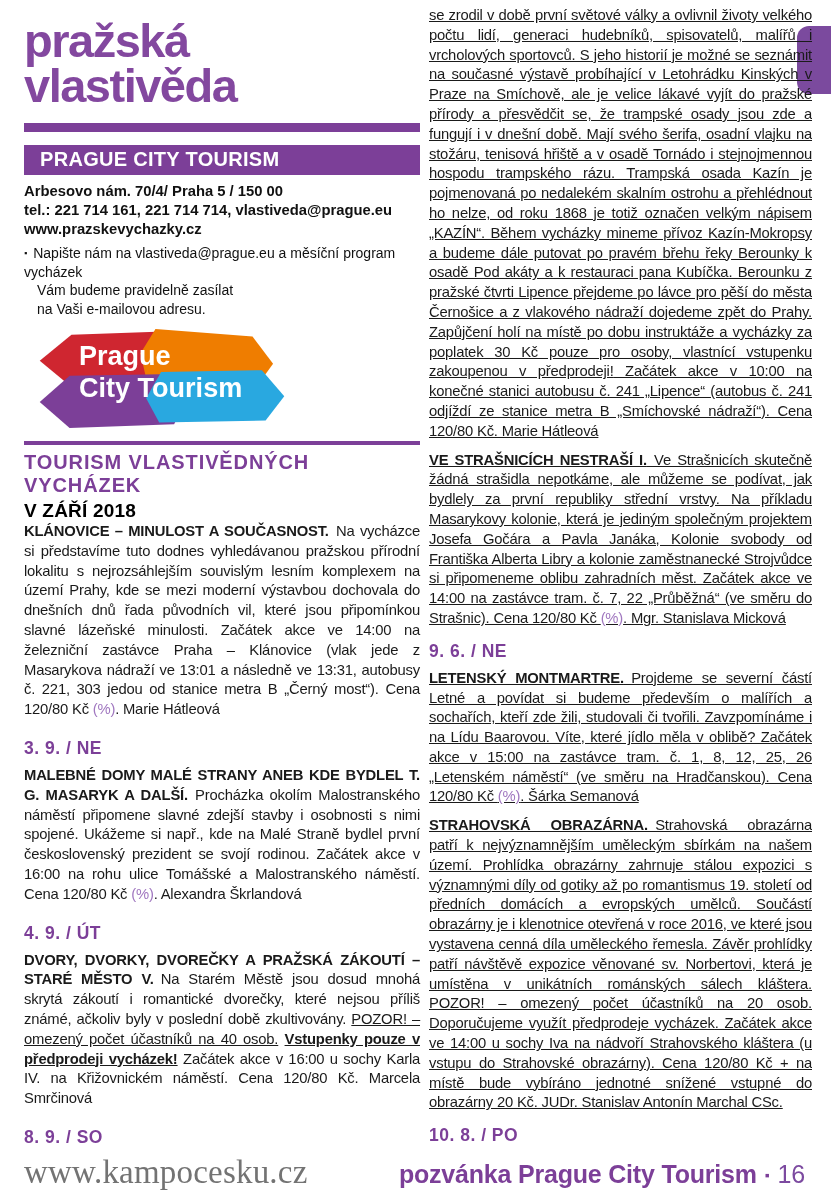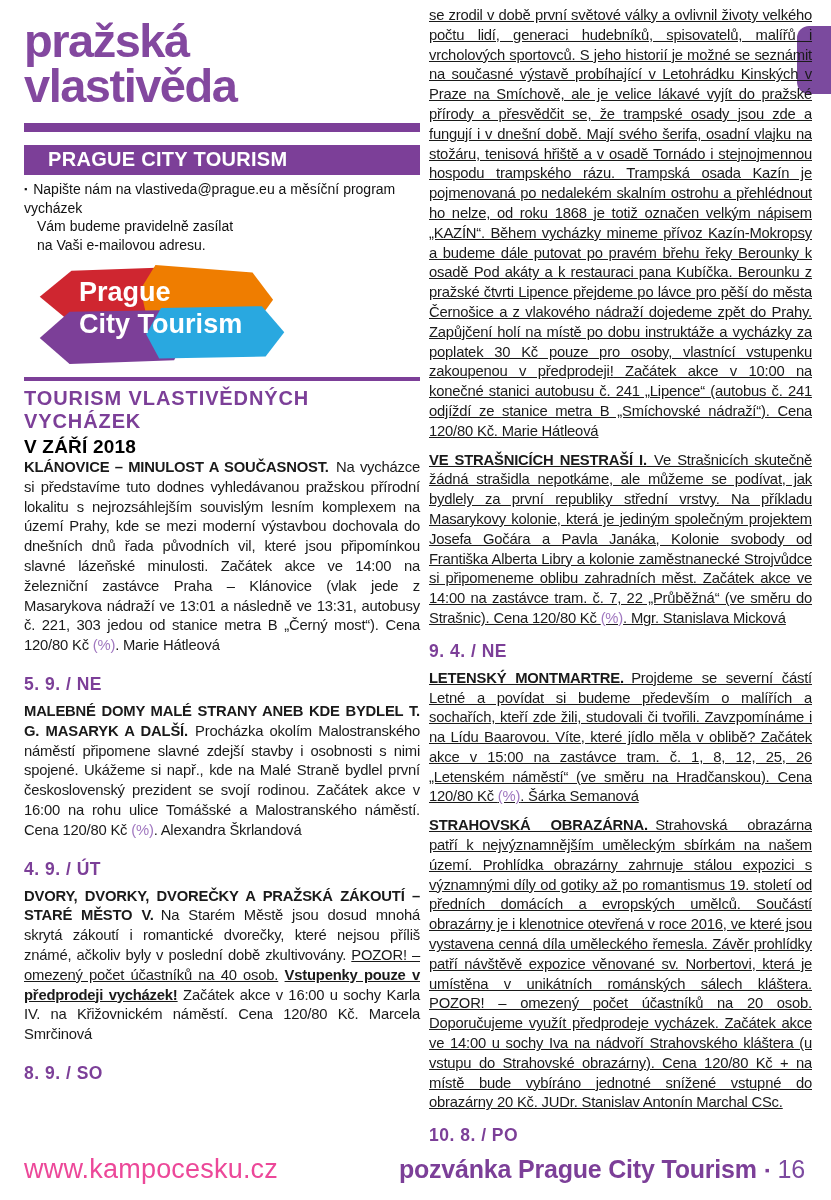--- a/index.html
+++ b/index.html
@@ -6,42 +6,42 @@
   body{
     width:831px;height:1200px;position:relative;background:#ffffff;
     font-family:"Liberation Sans",sans-serif;color:#1a1a1a;overflow:hidden;
   }
   .col{position:absolute;}
   .col-left{left:24px;top:18px;width:396px;}
   .col-right{left:429px;top:6px;width:383px;height:1142px;overflow:hidden;}
 
   .big-title{font-weight:bold;font-size:47px;line-height:45px;color:#83489f;letter-spacing:-1.5px;}
   .rule-thick{height:9px;background:#7c3f98;margin-top:15px;}
-  .banner{margin-top:13px;background:#7c3f98;color:#fff;font-weight:bold;font-size:20px;padding:3px 24px 4px;letter-spacing:.3px;}
+  .banner{margin-top:13px;background:#7c3f98;color:#fff;font-weight:bold;font-size:20px;padding:3px 16px 4px;letter-spacing:.3px;}
   .addr{margin-top:7px;font-weight:bold;font-size:14.8px;line-height:19px;color:#111;}
   .note{margin-top:5px;font-size:14px;line-height:18.5px;color:#111;}
   .bullet{font-size:9px;vertical-align:2px;margin-right:6px;}
   .note-cont{padding-left:13px;}
   .logo{display:block;margin:9px 0 0 12px;width:252px;height:105px;}
   .rule-thin{height:4px;background:#7c3f98;margin-top:9px;}
   .program-heading{margin-top:6px;font-size:20px;font-weight:bold;color:#7c3f98;letter-spacing:.9px;}
   .month-heading{margin-top:3px;font-size:19px;font-weight:bold;color:#000;letter-spacing:.2px;}
 
   .date{font-size:17.5px;font-weight:bold;color:#7c3f98;margin:18px 0 7px;letter-spacing:.5px;}
   .col-right .date{margin:12px 0 7px;}
   .event{font-size:14.8px;line-height:19.8px;text-align:justify;margin:0 0 4px;letter-spacing:-.2px;hyphens:auto;}
   .col-right .event{margin-bottom:9px;text-decoration:underline;}
   .sb{font-weight:bold;}
   .su{text-decoration:underline;}
   .sp{color:#a178c0;}
 
   .edge-tab{position:absolute;right:0;top:26px;width:34px;height:68px;background:#7b4a9e;border-radius:12px 0 0 12px;}
 
   .footer{position:absolute;left:24px;right:26px;top:1154px;display:flex;justify-content:space-between;align-items:baseline;}
-  .footer-left{font-size:27px;color:#ec4899;letter-spacing:.2px;}
+  .footer-left{font-size:33px;color:#737373;letter-spacing:.2px;font-family:Liberation Serif, serif;}
   .footer-right{font-size:25px;font-weight:bold;color:#7c3f98;letter-spacing:-.2px;}
   .fp-sep{font-size:14px;vertical-align:3px;margin:0 8px;}
   .fp-num{font-weight:normal;color:#7c4aa0;}
 </style>
 </head>
 <body>
 
 <div>
 
   <div class="edge-tab"></div>
@@ -50,20 +50,25 @@
 
     <div class="big-title">
       <div>pražská</div>
       <div>vlastivěda</div>
     </div>
 
     <div class="rule-thick"></div>
 
     <div class="banner">PRAGUE CITY TOURISM</div>
 
+    <div class="addr">
+      <div>Arbesovo nám. 70/4/ Praha 5 / 150 00</div>
+      <div>tel.: 221 714 161, 221 714 714, vlastiveda@prague.eu</div>
+      <div>www.prazskevychazky.cz</div>
+    </div>
 
     <div class="note">
       <div>
         <span class="bullet">▪</span><span>Napište nám na vlastiveda@prague.eu a měsíční program vycházek</span>
       </div>
       <div class="note-cont">Vám budeme pravidelně zasílat</div>
       <div class="note-cont">na Vaši e-mailovou adresu.</div>
     </div>
 
     <svg class="logo" viewBox="0 0 270 112" aria-hidden="true">
@@ -74,35 +79,35 @@
       <text x="46" y="41" font-size="29" font-weight="bold" fill="#ffffff">Prague</text>
       <text x="46" y="75" font-size="29" font-weight="bold" fill="#ffffff">City Tourism</text>
     </svg>
 
     <div class="rule-thin"></div>
     <div class="program-heading">TOURISM VLASTIVĚDNÝCH VYCHÁZEK</div>
     <div class="month-heading">V ZÁŘÍ 2018</div>
 
     <p class="event"><span class="sb">KLÁNOVICE – MINULOST A SOUČASNOST.</span><span> Na vycházce si představíme tuto dodnes vyhledávanou pražskou přírodní lokalitu s nejrozsáhlejším souvislým lesním komplexem na území Prahy, kde se mezi moderní výstavbou dochovala do dnešních dnů řada původních vil, které jsou připomínkou slavné lázeňské minulosti. Začátek akce ve 14:00 na železniční zastávce Praha – Klánovice (vlak jede z Masarykova nádraží ve 13:01 a následně ve 13:31, autobusy č. 221, 303 jedou od stanice metra B „Černý most“). Cena 120/80 Kč </span><span class="sp">(%)</span><span>. Marie Hátleová</span></p>
 
-    <h3 class="date">5. 9. / NE</h3>
+    <h3 class="date">3. 9. / NE</h3>
     <p class="event"><span class="sb">MALEBNÉ DOMY MALÉ STRANY ANEB KDE BYDLEL T. G. MASARYK A DALŠÍ.</span><span> Procházka okolím Malostranského náměstí připomene slavné zdejší stavby i osobnosti s nimi spojené. Ukážeme si např., kde na Malé Straně bydlel první československý prezident se svojí rodinou. Začátek akce v 16:00 na rohu ulice Tomášské a Malostranského náměstí. Cena 120/80 Kč </span><span class="sp">(%)</span><span>. Alexandra Škrlandová</span></p>
 
     <h3 class="date">4. 9. / ÚT</h3>
     <p class="event"><span class="sb">DVORY, DVORKY, DVOREČKY A PRAŽSKÁ ZÁKOUTÍ – STARÉ MĚSTO V.</span><span> Na Starém Městě jsou dosud mnohá skrytá zákoutí i romantické dvorečky, které nejsou příliš známé, ačkoliv byly v poslední době zkultivovány. </span><span class="su">POZOR! – omezený počet účastníků na 40 osob.</span><span> </span><span class="sb su">Vstupenky pouze v předprodeji vycházek!</span><span> Začátek akce v 16:00 u sochy Karla IV. na Křižovnickém náměstí. Cena 120/80 Kč. Marcela Smrčinová</span></p>
 
     <h3 class="date">8. 9. / SO</h3>
 
   </div>
 
   <div class="col col-right">
     <p class="event"><span>se zrodil v době první světové války a ovlivnil životy velkého počtu lidí, generaci hudebníků, spisovatelů, malířů i vrcholových sportovců. S jeho historií je možné se seznámit na současné výstavě probíhající v Letohrádku Kinských v Praze na Smíchově, ale je velice lákavé vyjít do pražské přírody a přesvědčit se, že trampské osady jsou zde a fungují i v dnešní době. Mají svého šerifa, osadní vlajku na stožáru, tenisová hřiště a v osadě Tornádo i stejnojmennou hospodu trampského rázu. Trampská osada Kazín je pojmenovaná po nedalekém skalním ostrohu a přehlédnout ho nelze, od roku 1868 je totiž označen velkým nápisem „KAZÍN“. Během vycházky mineme přívoz Kazín-Mokropsy a budeme dále putovat po pravém břehu řeky Berounky k osadě Pod akáty a k restauraci pana Kubíčka. Berounku z pražské čtvrti Lipence přejdeme po lávce pro pěší do města Černošice a z vlakového nádraží dojedeme zpět do Prahy. </span><span class="su">Zapůjčení holí na místě po dobu instruktáže a vycházky za poplatek 30 Kč pouze pro osoby, vlastnící vstupenku zakoupenou v předprodeji!</span><span> Začátek akce v 10:00 na konečné stanici autobusu č. 241 „Lipence“ (autobus č. 241 odjíždí ze stanice metra B „Smíchovské nádraží“). Cena 120/80 Kč. Marie Hátleová</span></p>
     <p class="event"><span class="sb">VE STRAŠNICÍCH NESTRAŠÍ I.</span><span> Ve Strašnicích skutečně žádná strašidla nepotkáme, ale můžeme se podívat, jak bydlely za první republiky střední vrstvy. Na příkladu Masarykovy kolonie, která je jediným společným projektem Josefa Gočára a Pavla Janáka, Kolonie svobody od Františka Alberta Libry a kolonie zaměstnanecké Strojvůdce si připomeneme oblibu zahradních měst. Začátek akce ve 14:00 na zastávce tram. č. 7, 22 „Průběžná“ (ve směru do Strašnic). Cena 120/80 Kč </span><span class="sp">(%)</span><span>. Mgr. Stanislava Micková</span></p>
 
-    <h3 class="date">9. 4. / NE</h3>
+    <h3 class="date">9. 6. / NE</h3>
     <p class="event"><span class="sb">LETENSKÝ MONTMARTRE.</span><span> Projdeme se severní částí Letné a povídat si budeme především o malířích a sochařích, kteří zde žili, studovali či tvořili. Zavzpomínáme i na Lídu Baarovou. Víte, které jídlo měla v oblibě? Začátek akce v 15:00 na zastávce tram. č. 1, 8, 12, 25, 26 „Letenském náměstí“ (ve směru na Hradčanskou). Cena 120/80 Kč </span><span class="sp">(%)</span><span>. Šárka Semanová</span></p>
     <p class="event"><span class="sb">STRAHOVSKÁ OBRAZÁRNA.</span><span> Strahovská obrazárna patří k nejvýznamnějším uměleckým sbírkám na našem území. Prohlídka obrazárny zahrnuje stálou expozici s významnými díly od gotiky až po romantismus 19. století od předních domácích a evropských umělců. Součástí obrazárny je i klenotnice otevřená v roce 2016, ve které jsou vystavena cenná díla uměleckého řemesla. Závěr prohlídky patří návštěvě expozice věnované sv. Norbertovi, která je umístěna v unikátních románských sálech kláštera. </span><span class="su">POZOR! – omezený počet účastníků na 20 osob. Doporučujeme využít předprodeje vycházek</span><span>. Začátek akce ve 14:00 u sochy Iva na nádvoří Strahovského kláštera (u vstupu do Strahovské obrazárny). Cena 120/80 Kč + na místě bude vybíráno jednotné snížené vstupné do obrazárny 20 Kč. JUDr. Stanislav Antonín Marchal CSc.</span></p>
 
     <h3 class="date">10. 8. / PO</h3>
 
   </div>
 
   <div class="footer">
     <div class="footer-left">www.kampocesku.cz</div>
     <div class="footer-right">

